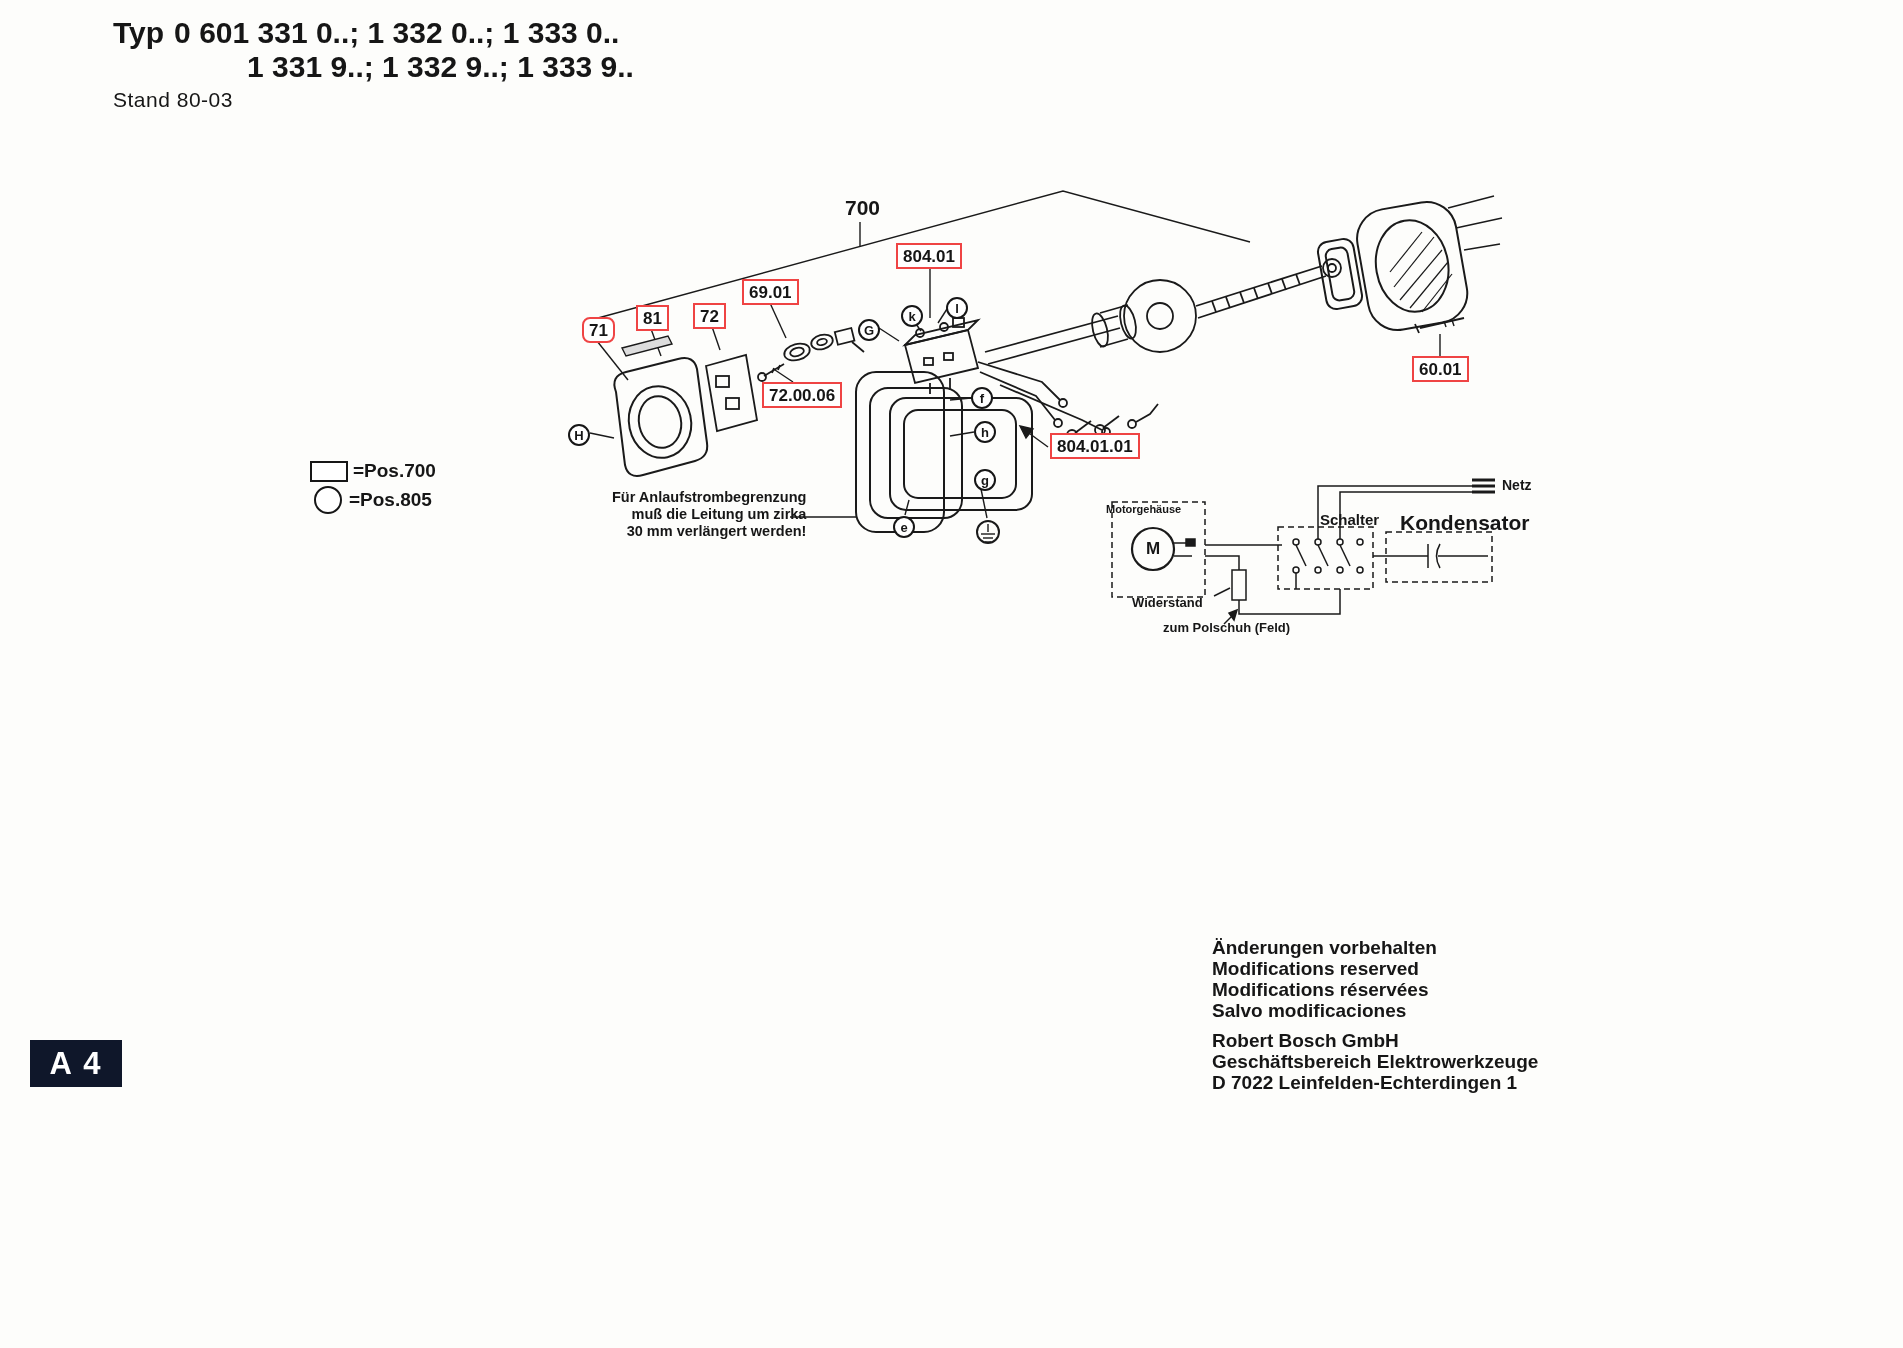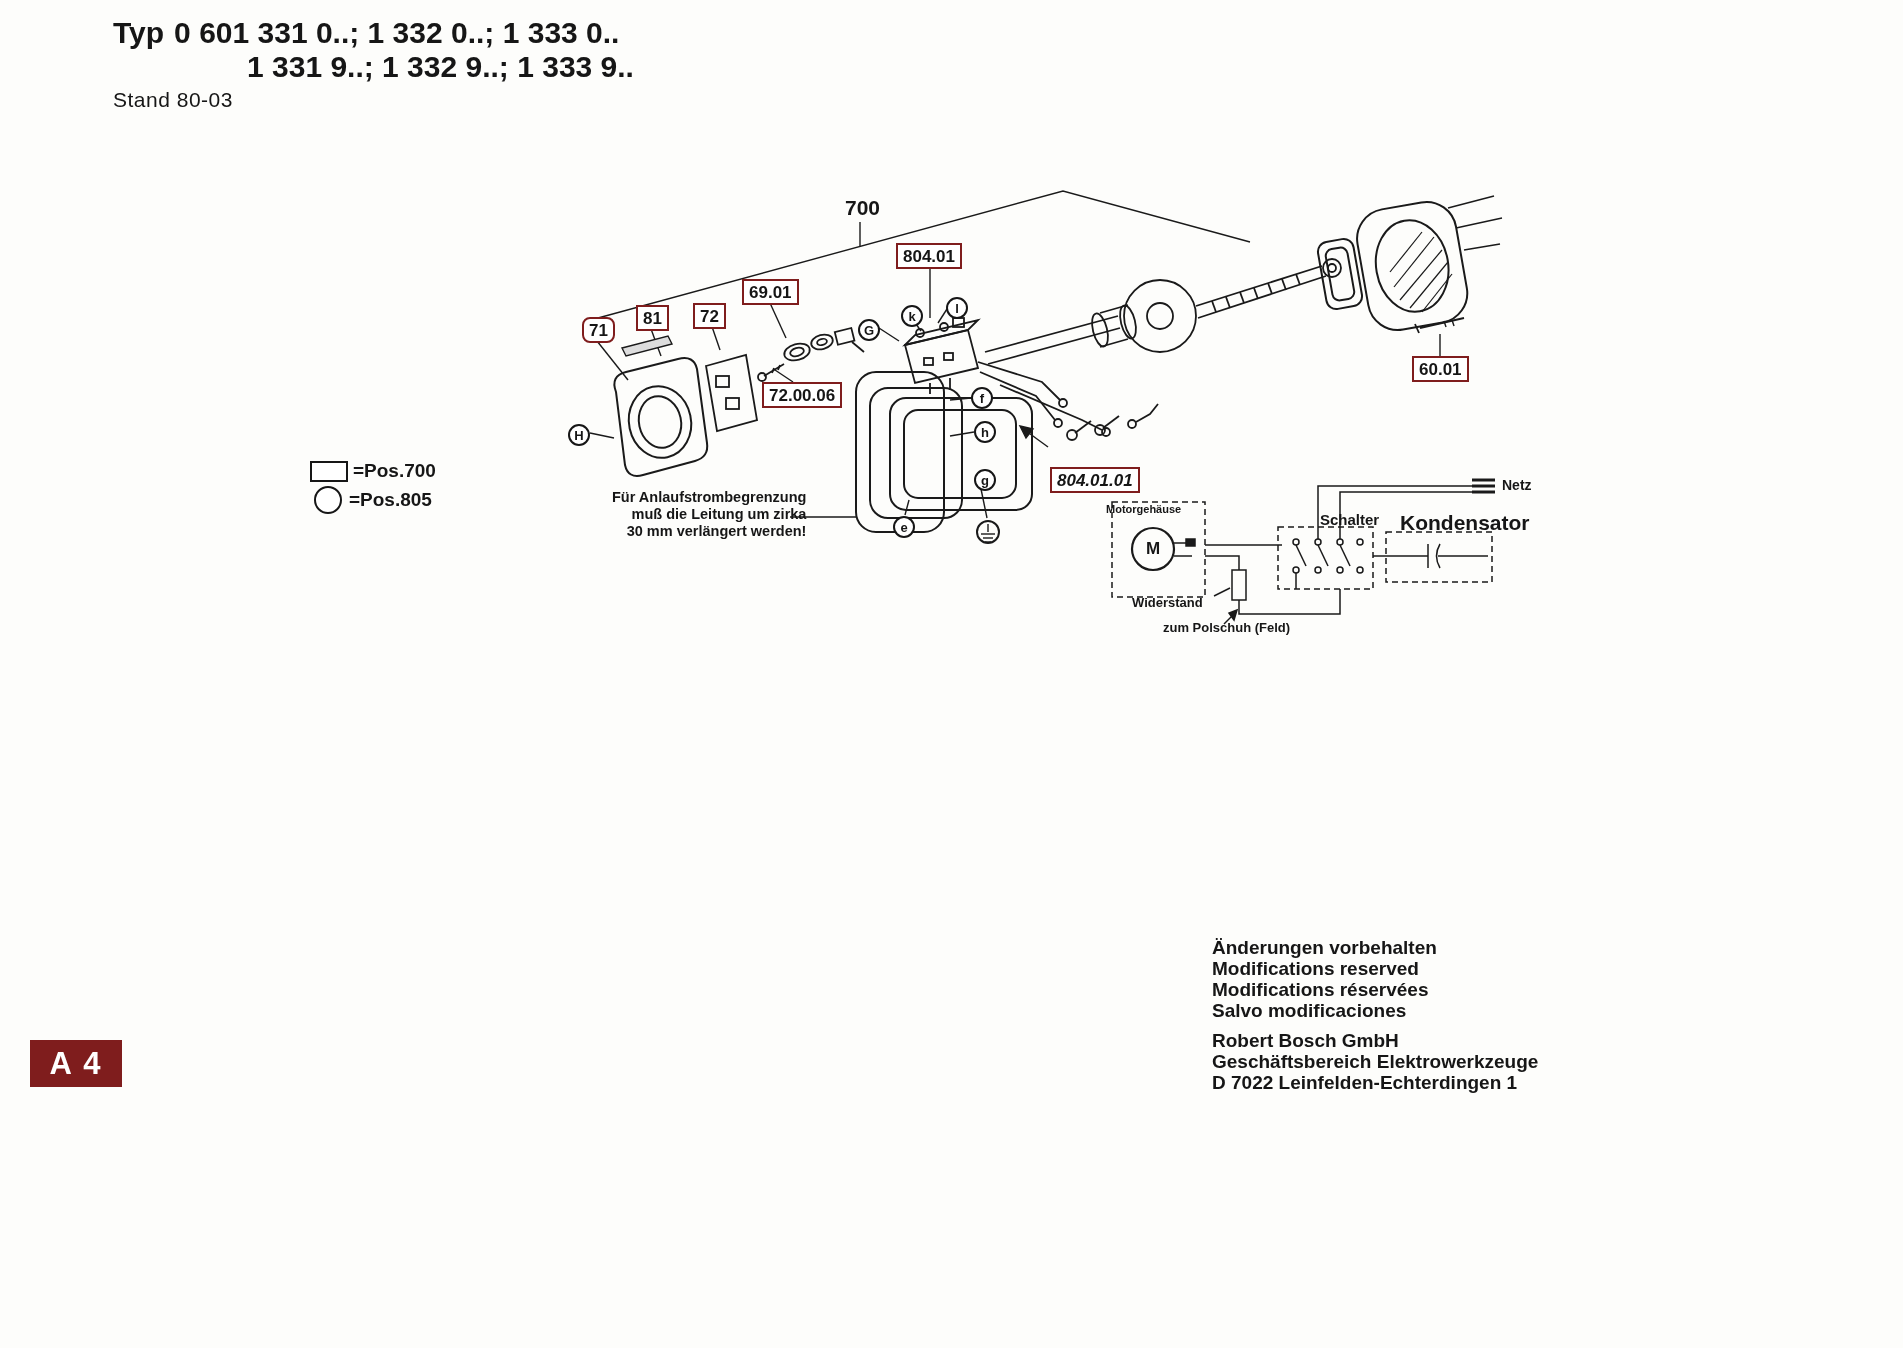--- a/index.html
+++ b/index.html
@@ -1,21 +1,21 @@
 <!DOCTYPE html>
 <html><head>
 <meta charset="utf-8">
 <style>
   * { margin:0; padding:0; box-sizing:border-box; }
   html,body { background:#e8e8e6; }
   body { font-family:"Liberation Sans", sans-serif; color:#161616; }
   #page { position:relative; width:1903px; height:1348px; background:#fdfdfb; overflow:hidden; }
   .abs { position:absolute; }
   .boxed {
-    border:2px solid #7f1d1d; background:#fff; font-weight:bold;
+    border:2px solid #ef4444; background:#fff; font-weight:bold;
     font-size:17px; line-height:1; padding:3px 5px 2px; white-space:nowrap;
   }
   .circ {
     width:22px; height:22px; border:2px solid #161616; border-radius:50%;
     background:#fff; display:flex; align-items:center; justify-content:center;
     font-weight:bold; font-size:13px; line-height:1;
   }
   .schlabel { font-weight:bold; white-space:nowrap; }
   svg { position:absolute; left:0; top:0; }
 </style>
@@ -220,21 +220,21 @@
   </div>
 
   <div class="abs" style="left:845px; top:196px; font-size:21px; font-weight:bold;">700</div>
 
   <div class="abs boxed" style="left:896px; top:243px;">804.01</div>
   <div class="abs boxed" style="left:742px; top:279px;">69.01</div>
   <div class="abs boxed" style="left:693px; top:291px;margin-top:12px;">72</div>
   <div class="abs boxed" style="left:636px; top:305px;">81</div>
   <div class="abs boxed" style="left:582px; top:317px;border-radius:8px;">71</div>
   <div class="abs boxed" style="left:762px; top:382px;">72.00.06</div>
-  <div class="abs boxed" style="left:1050px; top:467px;font-style:italic;">804.01.01</div>
+  <div class="abs boxed" style="left:1050px; top:433px;">804.01.01</div>
   <div class="abs boxed" style="left:1412px; top:356px;">60.01</div>
 
   <div class="abs circ" style="left:568px; top:424px;">H</div>
   <div class="abs circ" style="left:858px; top:319px;">G</div>
   <div class="abs circ" style="left:901px; top:305px;">k</div>
   <div class="abs circ" style="left:946px; top:297px;">l</div>
   <div class="abs circ" style="left:971px; top:387px;">f</div>
   <div class="abs circ" style="left:974px; top:421px;">h</div>
   <div class="abs circ" style="left:974px; top:469px;">g</div>
   <div class="abs circ" style="left:893px; top:516px;">e</div>
@@ -250,17 +250,17 @@
   <div class="abs" style="left:1212px; top:937px; font-size:19px; font-weight:600; line-height:21px;">
     <div>Änderungen vorbehalten</div>
     <div>Modifications reserved</div>
     <div>Modifications réservées</div>
     <div>Salvo modificaciones</div>
     <div style="margin-top:9px;">Robert Bosch GmbH</div>
     <div>Geschäftsbereich Elektrowerkzeuge</div>
     <div>D 7022 Leinfelden-Echterdingen 1</div>
   </div>
 
-  <div class="abs" style="left:30px; top:1040px; width:92px; height:47px; background:#7f1d1d; color:#fff;
+  <div class="abs" style="left:30px; top:1040px; width:92px; height:47px; background:#0f172a; color:#fff;
               display:flex; align-items:center; justify-content:center;
               font-size:31px; font-weight:bold; letter-spacing:2px;">A 4</div>
 
 </div>
 
 </body></html>

